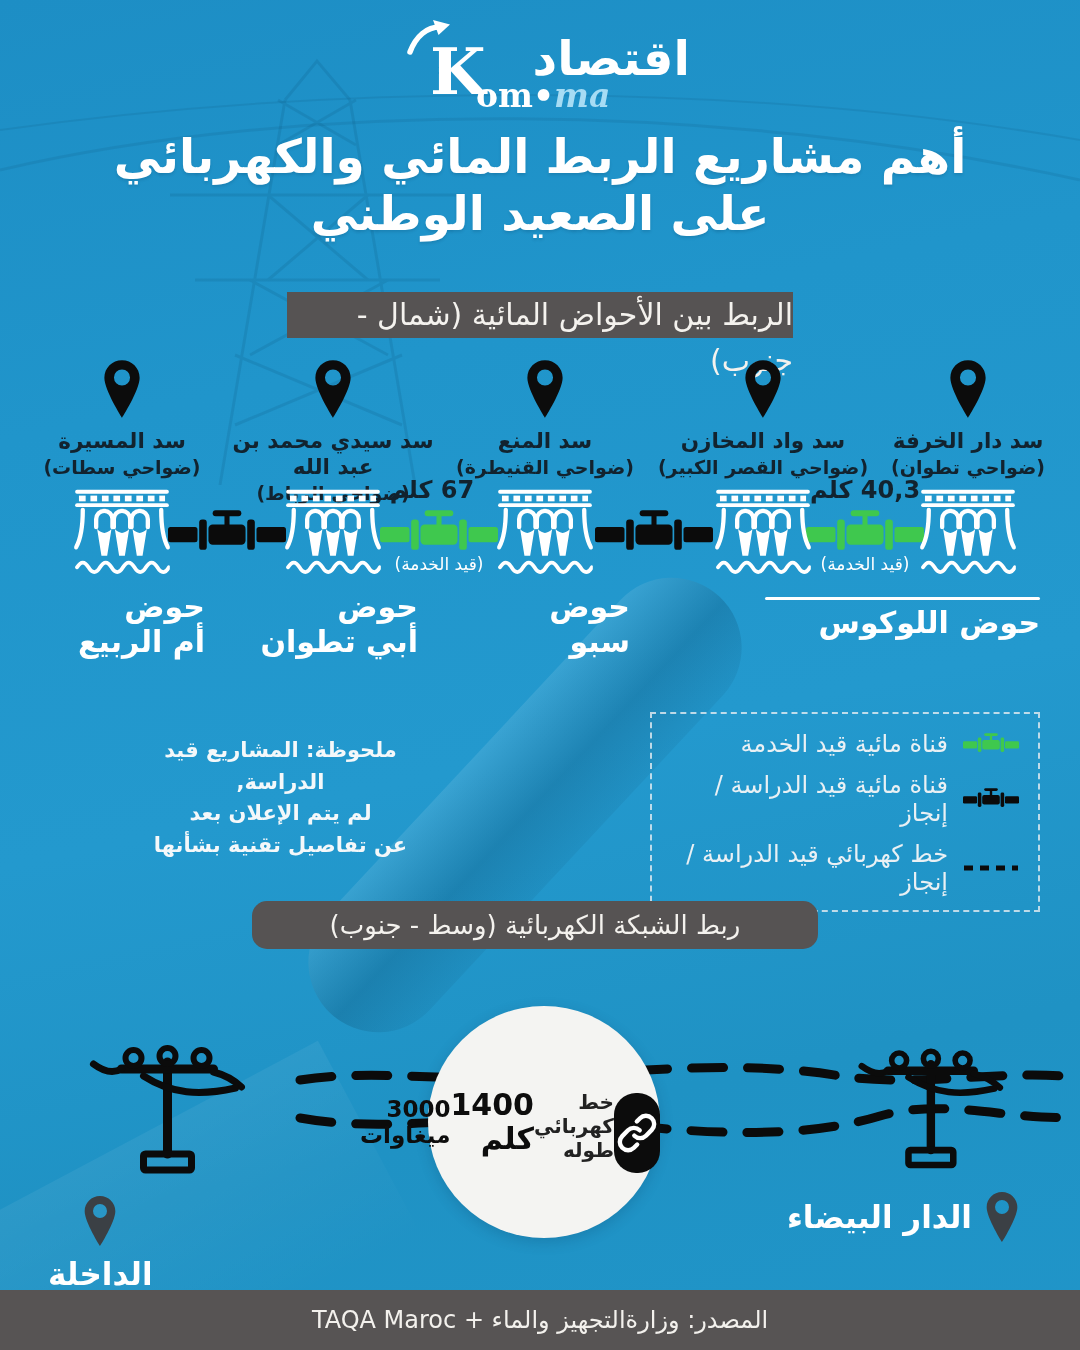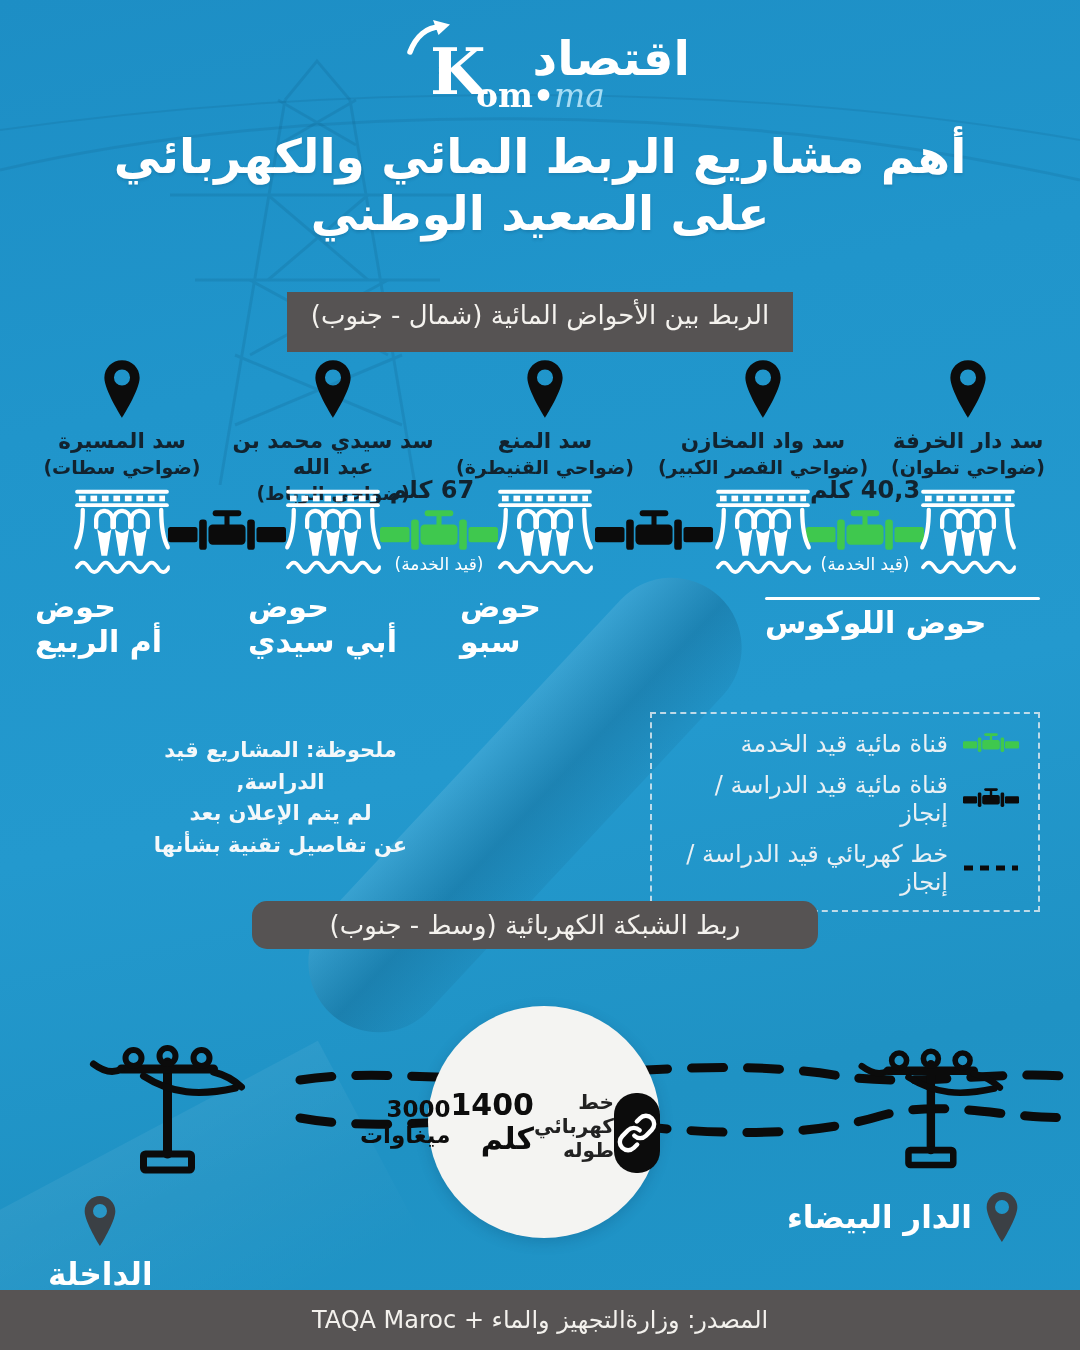--- a/index.html
+++ b/index.html
@@ -16,41 +16,41 @@
     transform:rotate(-47deg);border-radius:70px;
     background:linear-gradient(to bottom,rgba(255,255,255,.10),rgba(8,54,84,.22) 55%,rgba(8,54,84,.08));}
   .pipeband2{position:absolute;left:-120px;top:1150px;width:520px;height:220px;transform:rotate(-28deg);
     background:linear-gradient(to bottom,rgba(255,255,255,.06),rgba(255,255,255,0));}
   
   .logo{position:absolute;top:30px;left:0;width:100%;height:104px;}
   .logo-in{position:relative;width:300px;height:96px;margin:0 auto;direction:ltr;}
   .logo-ar{position:absolute;right:0;top:0;font-size:48px;font-weight:bold;color:#fff;letter-spacing:-1px;}
   .logo-k{position:absolute;left:40px;top:4px;font-size:64px;font-weight:bold;color:#fff;font-family:"DejaVu Serif",serif;}
   .logo-om{position:absolute;left:86px;top:46px;font-size:33px;font-weight:bold;color:#fff;font-family:"DejaVu Serif",serif;}
-  .logo-ma{font-style:italic;font-weight:normal;color:#a6dcf4;}
+  .logo-ma{font-style:italic;font-weight:bold;color:#a6dcf4;}
   .logo-arrow{position:absolute;left:16px;top:-12px;}
   
   .title{position:absolute;top:128px;left:0;width:100%;text-align:center;color:#fff;
     font-size:47px;font-weight:bold;line-height:1.22;text-shadow:0 2px 3px rgba(0,40,70,.15);}
   
   .banner{position:absolute;background:#565353;color:#f4f2ee;text-align:center;font-weight:500;}
-  .banner1{left:287px;top:292px;width:506px;height:60px;line-height:46px;font-size:26px;}
+  .banner1{left:287px;top:292px;width:506px;height:46px;line-height:46px;font-size:30px;text-align:right;}
   .banner2{left:252px;top:901px;width:566px;height:48px;line-height:48px;font-size:26px;border-radius:15px;}
   
   .pin-col{position:absolute;top:360px;width:220px;text-align:center;color:#12232f;}
   .pin-col .pin-ic{color:#0c0c0c;}
   .dam-nm{font-size:21.5px;font-weight:bold;margin-top:6px;line-height:1.2;}
   .dam-ar{font-size:19px;font-weight:bold;margin-top:2px;}
   .dam-ic{position:absolute;top:487px;width:96px;height:88px;color:#fff;}
   .pipe{position:absolute;top:508px;width:118px;height:50px;}
   .pipe.green{color:#3fc84e;}
   .pipe.black{color:#0b0b0b;}
   .dist{position:absolute;top:476px;width:160px;text-align:center;font-size:24px;font-weight:bold;color:#12232f;}
   .status{position:absolute;top:554px;width:160px;text-align:center;font-size:17px;color:#fff;}
-  .basin{position:absolute;color:#fff;font-weight:bold;font-size:30px;text-align:left;line-height:1.16;}
+  .basin{position:absolute;color:#fff;font-weight:bold;font-size:30px;text-align:right;line-height:1.16;}
   .basin-line{position:absolute;left:765px;top:597px;width:275px;height:3px;background:#fff;border-radius:2px;}
   
   .note{position:absolute;left:128px;top:735px;width:305px;text-align:center;color:#f4f8fa;
     font-size:21px;font-weight:600;line-height:1.5;}
   .note div{text-underline-offset:5px;text-decoration-thickness:2px;}
   .legend{position:absolute;left:650px;top:712px;width:390px;box-sizing:border-box;
     border:2px dashed rgba(230,237,242,.8);padding:16px 18px 12px 14px;}
   .lg-row{display:flex;align-items:center;gap:14px;margin-bottom:13px;}
   .lg-row:last-child{margin-bottom:2px;}
   .lg-ic{width:58px;flex:0 0 58px;display:flex;justify-content:center;align-items:center;}
@@ -261,21 +261,21 @@
     </svg>
 
   <div class="basin-line"></div>
   <div class="basin" style="left:765px;top:606px;width:275px;">حوض اللوكوس</div>
   <div class="basin" style="left:460px;top:590px;width:170px;">
     <div>حوض</div>
       <div>سبو</div>
   </div>
   <div class="basin" style="left:248px;top:590px;width:170px;">
     <div>حوض</div>
-      <div>أبي سيدي</div>
+      <div>أبي تطوان</div>
   </div>
   <div class="basin" style="left:35px;top:590px;width:170px;">
     <div>حوض</div>
       <div>أم الربيع</div>
   </div>
 
   <div class="note">
     <div>ملحوظة: المشاريع قيد الدراسة,</div>
     <div>لم يتم الإعلان بعد</div>
     <div>عن تفاصيل تقنية بشأنها</div>

